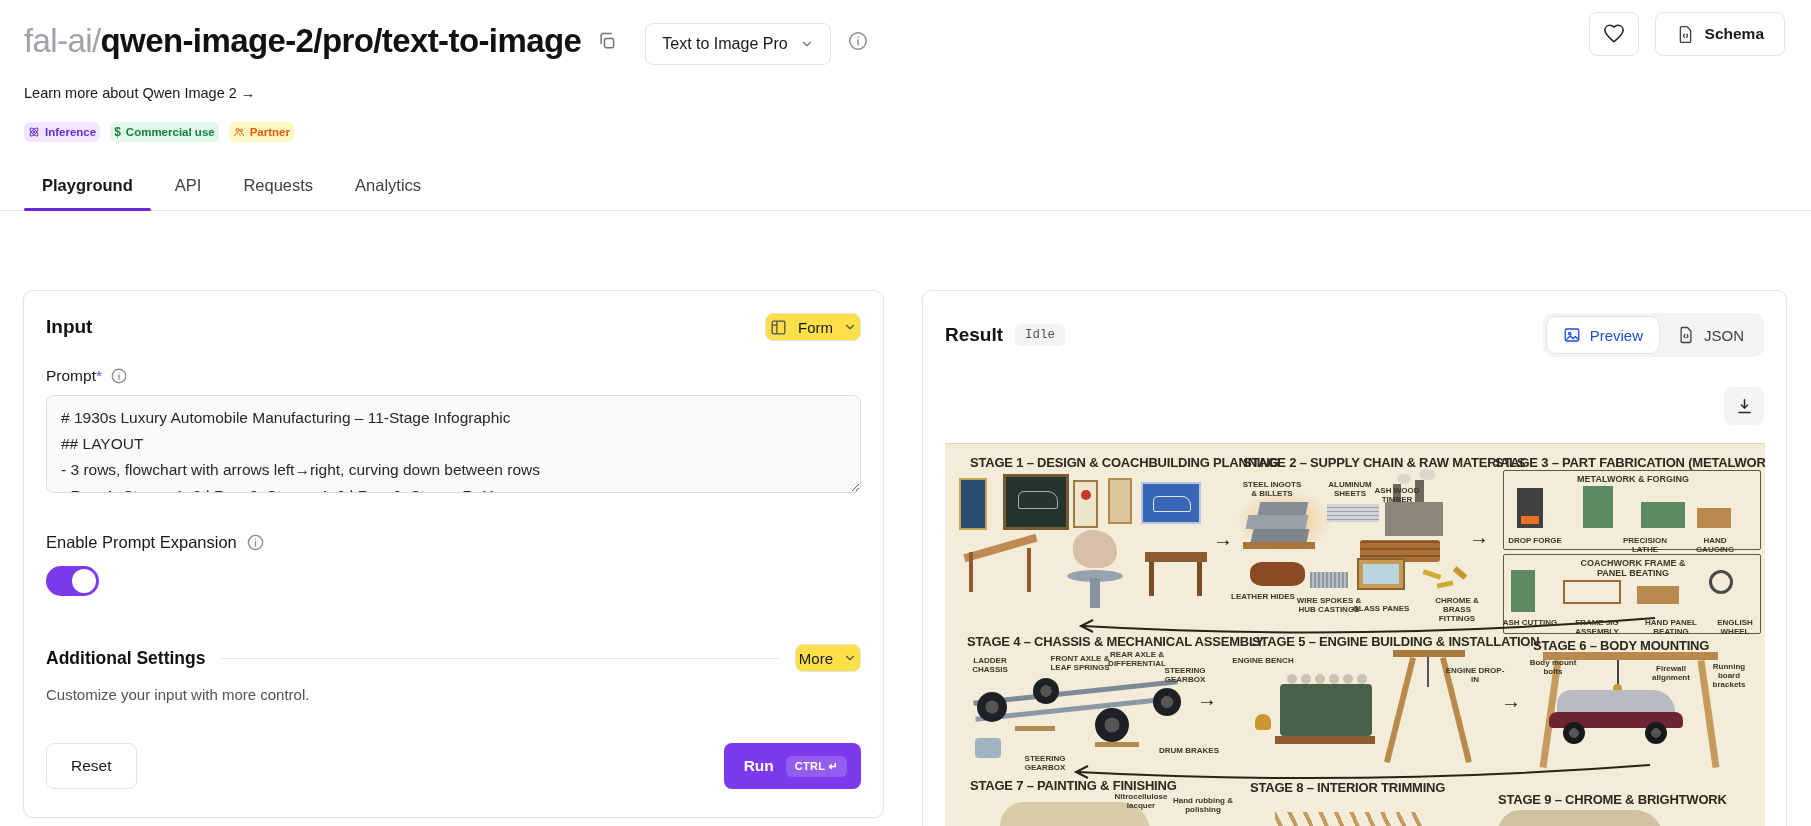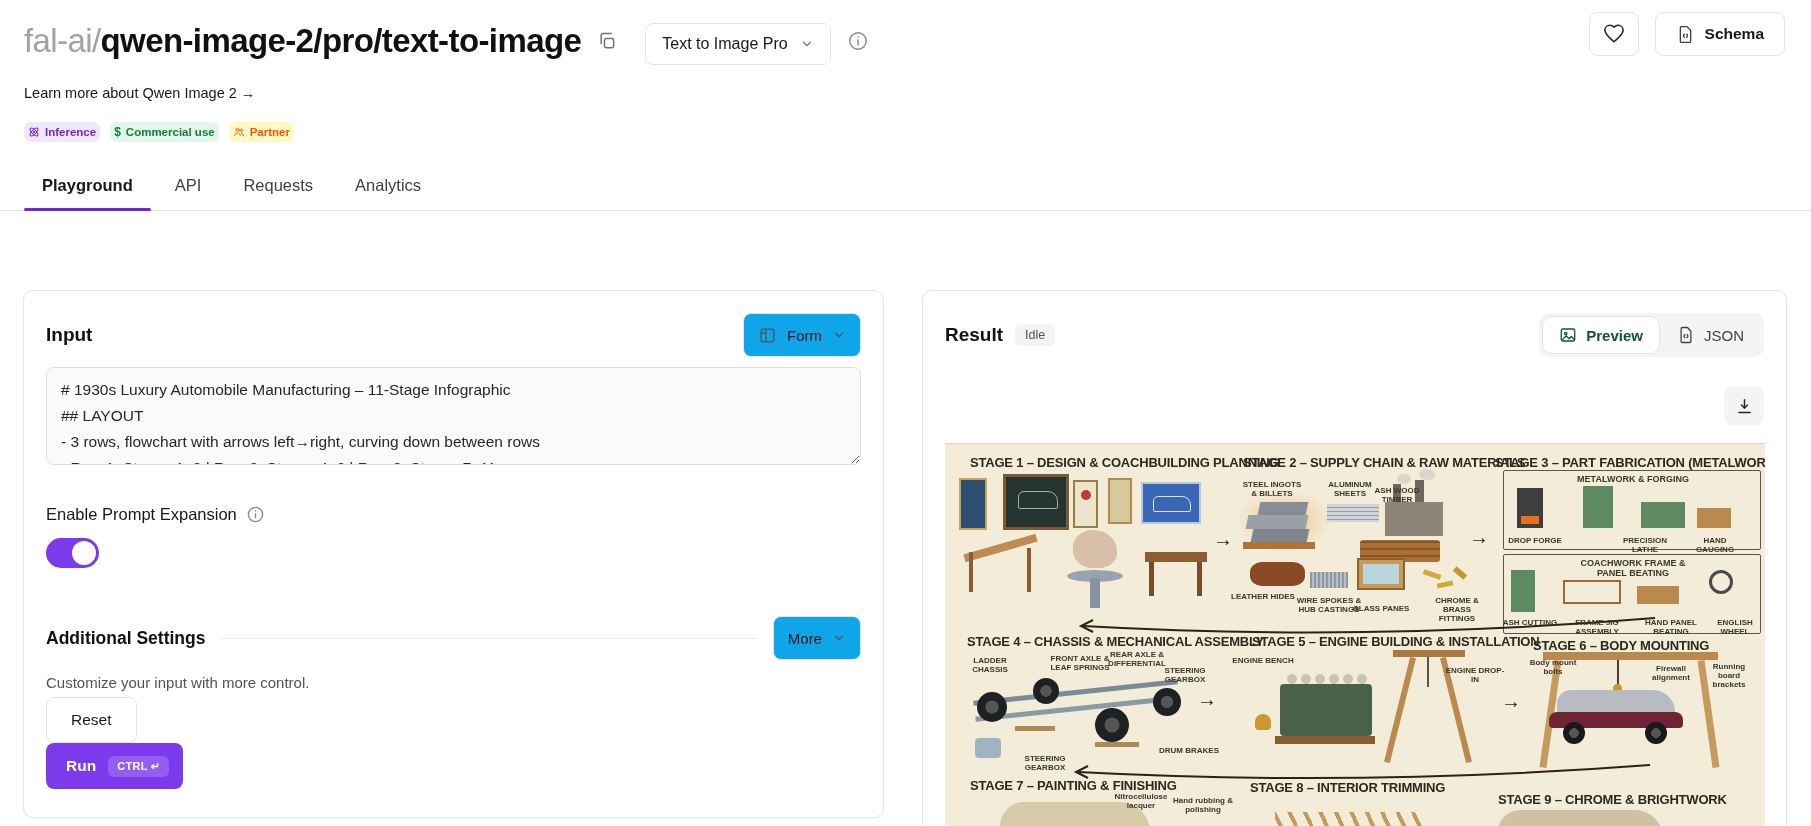--- a/index.html
+++ b/index.html
@@ -40,54 +40,54 @@
   .tab.active::after { content:""; position:absolute; left:0; right:0; bottom:-1px; height:3px; background:#6d28d9; border-radius:2px; }
 
   
   .card { position:absolute; background:#fff; border:1px solid #e4e4e7; border-radius:10px;
     box-shadow:0 1px 2px rgba(0,0,0,.03); }
   .card-input { left:23px; top:290px; width:861px; height:528px; padding:22px; }
   .card-result { left:922px; top:290px; width:865px; height:1100px; padding:22px; }
 
   .panel-head { display:flex; align-items:center; justify-content:space-between; }
   .panel-title { font-size:19px; font-weight:700; color:#111113; }
-  .ghost-btn { height:44px; display:inline-flex; align-items:center; gap:10px; border:1px solid #e4e4e7;
-    border-radius:8px; background:#0ea5e9; padding:0 14px; font-size:15px; color:#18181b; cursor:pointer; }
+  .ghost-btn { height:28px; display:inline-flex; align-items:center; gap:10px; border:1px solid #e4e4e7;
+    border-radius:8px; background:#fde047; padding:0 3px; font-size:15px; color:#18181b; cursor:pointer; }
   .ghost-btn svg { color:#52525b; }
 
   .prompt-row { margin-top:26px; display:flex; align-items:center; gap:8px; font-size:15.5px; color:#18181b; }
   .req { color:#7c3aed; }
   .info-i { color:#8a8a93; display:inline-flex; }
 
   textarea.prompt-box { margin-top:10px; width:100%; height:98px; resize:vertical;
     border:1px solid #dcdce0; border-radius:8px; background:#fafafa; padding:9px 14px;
     font-family:"Liberation Sans", sans-serif; font-size:15.5px; line-height:26px; color:#27272a; outline:none; }
 
   .toggle-label { margin-top:36px; display:flex; align-items:center; gap:9px; font-size:16.5px; color:#18181b; }
   .toggle { margin-top:14px; width:53px; height:30px; border-radius:16px; background:#7c3aed; position:relative; cursor:pointer; border:none; }
   .toggle .knob { position:absolute; right:3px; top:3px; width:24px; height:24px; border-radius:50%; background:#fff; }
 
   .settings-row { margin-top:44px; display:flex; align-items:center; }
   .settings-title { font-size:17.5px; font-weight:700; color:#111113; white-space:nowrap; }
   .settings-div { flex:1; height:1px; background:#e9e9ec; margin:0 16px; }
   .settings-hint { margin-top:14px; font-size:15px; color:#52525b; }
 
-  .action-row { position:absolute; left:22px; right:22px; bottom:28px; display:flex; justify-content:space-between; align-items:flex-start;flex-direction:column; }
+  .action-row { position:absolute; left:22px; right:22px; bottom:28px; display:flex; justify-content:space-between; align-items:center; }
   .reset-btn { height:46px; padding:0 24px; border:1px solid #e4e4e7; border-radius:8px; background:#fff;
     font-size:15.5px; color:#18181b; cursor:pointer; font-family:inherit; }
   .run-btn { height:46px; padding:0 14px 0 20px; border:none; border-radius:8px; background:#7c3aed; color:#fff;
     display:inline-flex; align-items:center; gap:12px; font-size:15.5px; font-weight:600; cursor:pointer; font-family:inherit; }
   .kbd { background:rgba(255,255,255,.18); border-radius:6px; padding:4px 9px; font-size:11px; font-weight:700; letter-spacing:.3px; }
 
   
-  .status-badge { margin-left:12px; background:#f4f4f5; color:#52525b; font-size:12.5px; padding:4px 10px; border-radius:6px; }
+  .status-badge { margin-left:12px; background:#f4f4f5; color:#52525b; font-size:12.5px; padding:4px 10px; border-radius:6px;font-family:Liberation Mono, monospace; }
   .seg-ctrl { background:#f4f4f5; border-radius:10px; padding:3px; display:flex; }
   .seg { height:38px; display:inline-flex; align-items:center; gap:9px; padding:0 16px; font-size:15px; color:#3f3f46;
     border-radius:8px; cursor:pointer; border:1px solid transparent; }
-  .seg.active { background:#fff; border-color:#e4e4e7; font-weight:700; color:#14532d;border-radius:10px; }
+  .seg.active { background:#fff; border-color:#e4e4e7; font-weight:400; color:#1d4ed8;border-radius:10px; }
   .dl-row { margin-top:30px; display:flex; justify-content:flex-end; }
   .dl-btn { width:40px; height:38px; border:none; border-radius:8px; background:#f4f4f5; color:#27272a;
     display:inline-flex; align-items:center; justify-content:center; cursor:pointer; }
 
   
   .infographic { position:relative; margin-top:18px; width:820px; height:440px; background:#f2ecd9;
     border-top:1px solid #ddd5bd; overflow:hidden; }
   .stage-title { position:absolute; font-size:13px; font-weight:700; color:#2b281f; letter-spacing:-0.2px; white-space:nowrap; }
   .lbl { position:absolute; transform:translateX(-50%); font-size:8px; font-weight:700; line-height:1.15;
     color:#3c362a; text-align:center; max-width:66px; }
@@ -185,20 +185,30 @@
           <line x1="10" y1="4" x2="10" y2="20"></line>
           <line x1="4" y1="9" x2="10" y2="9"></line>
         </svg>
       <span>Form</span>
       <svg width="14" height="14" viewBox="0 0 24 24" fill="none" stroke="#52525b" stroke-width="2" stroke-linecap="round" stroke-linejoin="round">
           <polyline points="6 9 12 15 18 9"></polyline>
         </svg>
     </button>
   </div>
 
+  <div class="prompt-row">
+    <span><span>Prompt</span><span class="req">*</span></span>
+    <span class="info-i">
+      <svg width="18" height="18" viewBox="0 0 24 24" fill="none" stroke="currentColor" stroke-width="1.7" stroke-linecap="round">
+          <circle cx="12" cy="12" r="9"></circle>
+          <line x1="12" y1="11" x2="12" y2="16.2"></line>
+          <circle cx="12" cy="7.6" r="0.9" fill="currentColor" stroke="none"></circle>
+        </svg>
+    </span>
+  </div>
   <textarea class="prompt-box" spellcheck="false" style=""># 1930s Luxury Automobile Manufacturing – 11-Stage Infographic
 ## LAYOUT
 - 3 rows, flowchart with arrows left→right, curving down between rows
 - Row 1: Stages 1–3 | Row 2: Stages 4–6 | Row 3: Stages 7–11</textarea>
 
   <div class="toggle-label">
     <span>Enable Prompt Expansion</span>
     <span class="info-i">
       <svg width="19" height="19" viewBox="0 0 24 24" fill="none" stroke="currentColor" stroke-width="1.7" stroke-linecap="round">
           <circle cx="12" cy="12" r="9"></circle>

